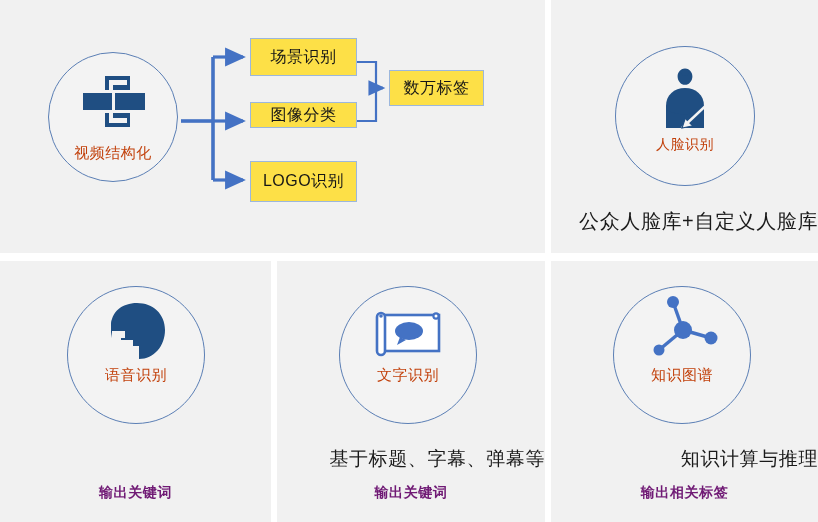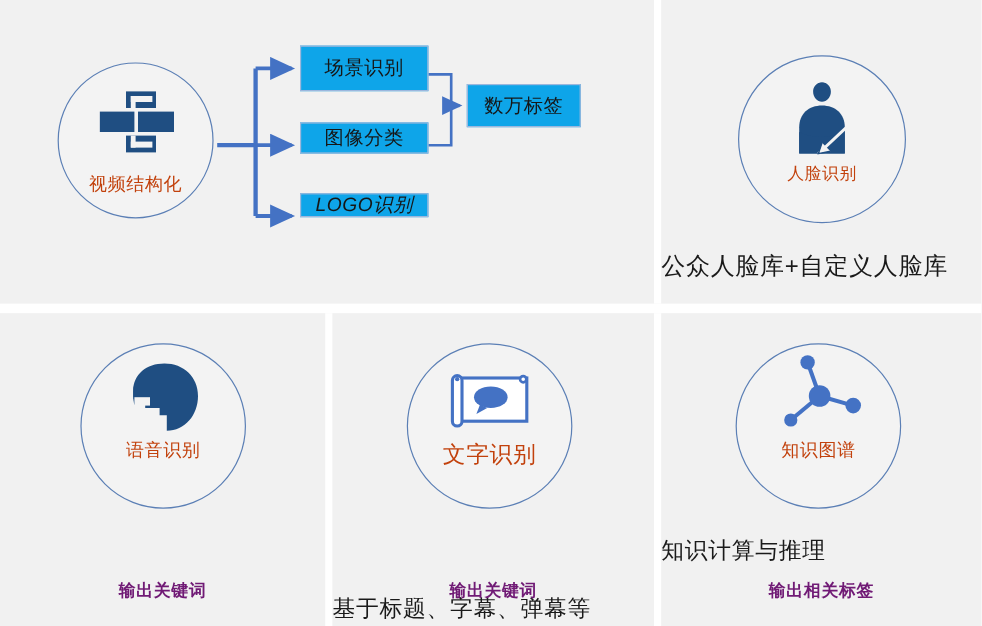--- a/index.html
+++ b/index.html
@@ -61,76 +61,76 @@
   
   #circle-face { left: 615px; top: 46px; width: 140px; height: 140px; }
   #label-face  { left: 605px; top: 136px; width: 160px; font-size: 14px; font-family: Liberation Mono, monospace; }
 
   
   #circle-speech { left: 67px; top: 286px; width: 138px; height: 138px; }
   #label-speech  { left: 57px; top: 366px; width: 158px; font-size: 15px; }
 
   
   #circle-text { left: 339px; top: 286px; width: 138px; height: 138px; }
-  #label-text  { left: 329px; top: 366px; width: 158px; font-size: 19px; }
+  #label-text  { left: 329px; top: 366px; width: 158px; font-size: 15px; }
 
   
   #circle-knowledge { left: 613px; top: 286px; width: 138px; height: 138px; }
   #label-knowledge  { left: 603px; top: 366px; width: 158px; font-size: 15px; }
 
   
   .icon-holder { position: absolute; }
   #icon-video      { left: 83px;  top: 76px;  width: 62px;  height: 52px; }
   #icon-face       { left: 652px; top: 68px;  width: 66px;  height: 62px; }
   #icon-speech     { left: 103px; top: 302px; width: 66px;  height: 60px; }
   #icon-text       { left: 373px; top: 308px; width: 72px;  height: 52px; }
   #icon-knowledge  { left: 645px; top: 290px; width: 76px;  height: 70px; }
 
   
   .flow-box {
     position: absolute;
-    background: #0ea5e9;
+    background: #fde047;
     border: 1.2px solid #9cb7dd;
     box-sizing: border-box;
     display: flex;
     align-items: center;
     justify-content: center;
     color: #161616;
     font-size: 16px;
     letter-spacing: 0.5px;
     white-space: nowrap;
     text-align: center;
   }
   #box-scene { left: 250px; top: 38px;  width: 107px; height: 38px; }
   #box-image { left: 250px; top: 102px; width: 107px; height: 26px; }
-  #box-logo  { left: 250px; top: 161px; width: 107px; height: 20px; font-style: italic; }
+  #box-logo  { left: 250px; top: 161px; width: 107px; height: 41px; }
   #box-tags  { left: 389px; top: 70px;  width: 95px;  height: 36px; }
 
   
   .caption-main {
     position: absolute;
-    text-align: left;
+    text-align: right;
     color: #1a1a1a;
     font-size: 19px;
     letter-spacing: 0.6px;
     white-space: nowrap;
   }
   .caption-sub {
     position: absolute;
     text-align: center;
     color: #701a75;
     font-size: 14px;
     font-weight: bold;
     letter-spacing: 0.6px;
     white-space: nowrap;
   }
   #caption-face       { left: 551px; top: 208px; width: 267px; font-size: 20px; }
   #caption-speech     { left: 0px;   top: 446px; width: 271px; }
   #caption-speech-sub { left: 0px;   top: 484px; width: 271px; }
-  #caption-text       { left: 277px; top: 446px; width: 268px; margin-top: 48px; }
+  #caption-text       { left: 277px; top: 446px; width: 268px; }
   #caption-text-sub   { left: 277px; top: 484px; width: 268px; }
   #caption-know       { left: 551px; top: 446px; width: 267px; }
   #caption-know-sub   { left: 551px; top: 484px; width: 267px; }
 
   
   #connectors {
     position: absolute;
     left: 0; top: 0;
     width: 545px; height: 253px;
     pointer-events: none;

